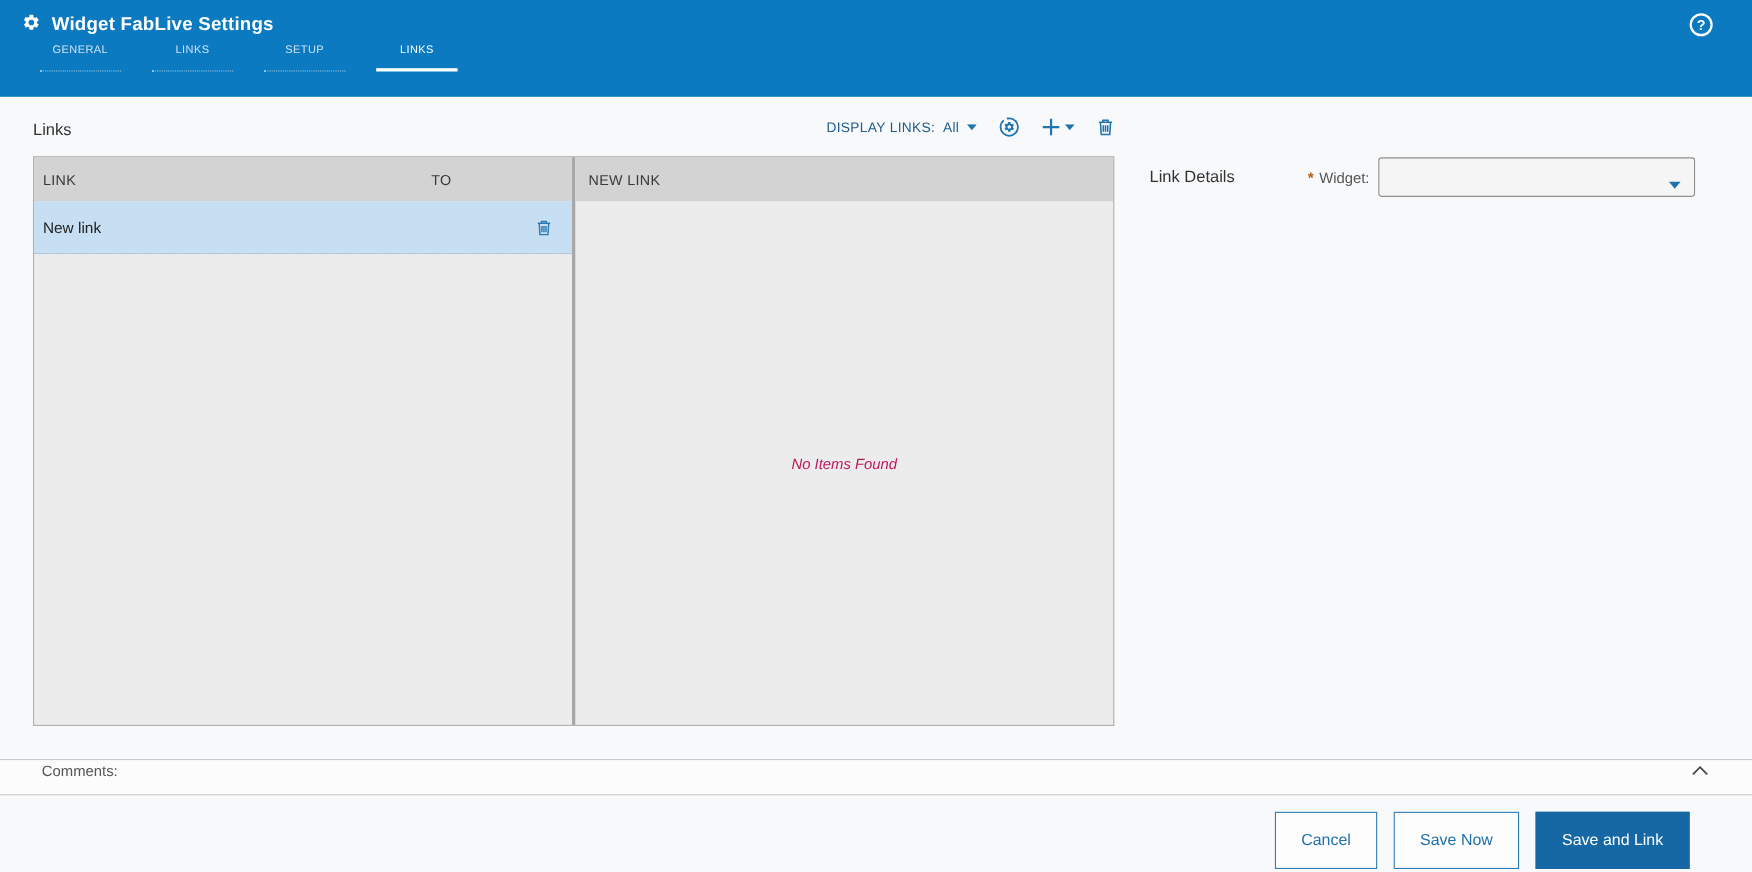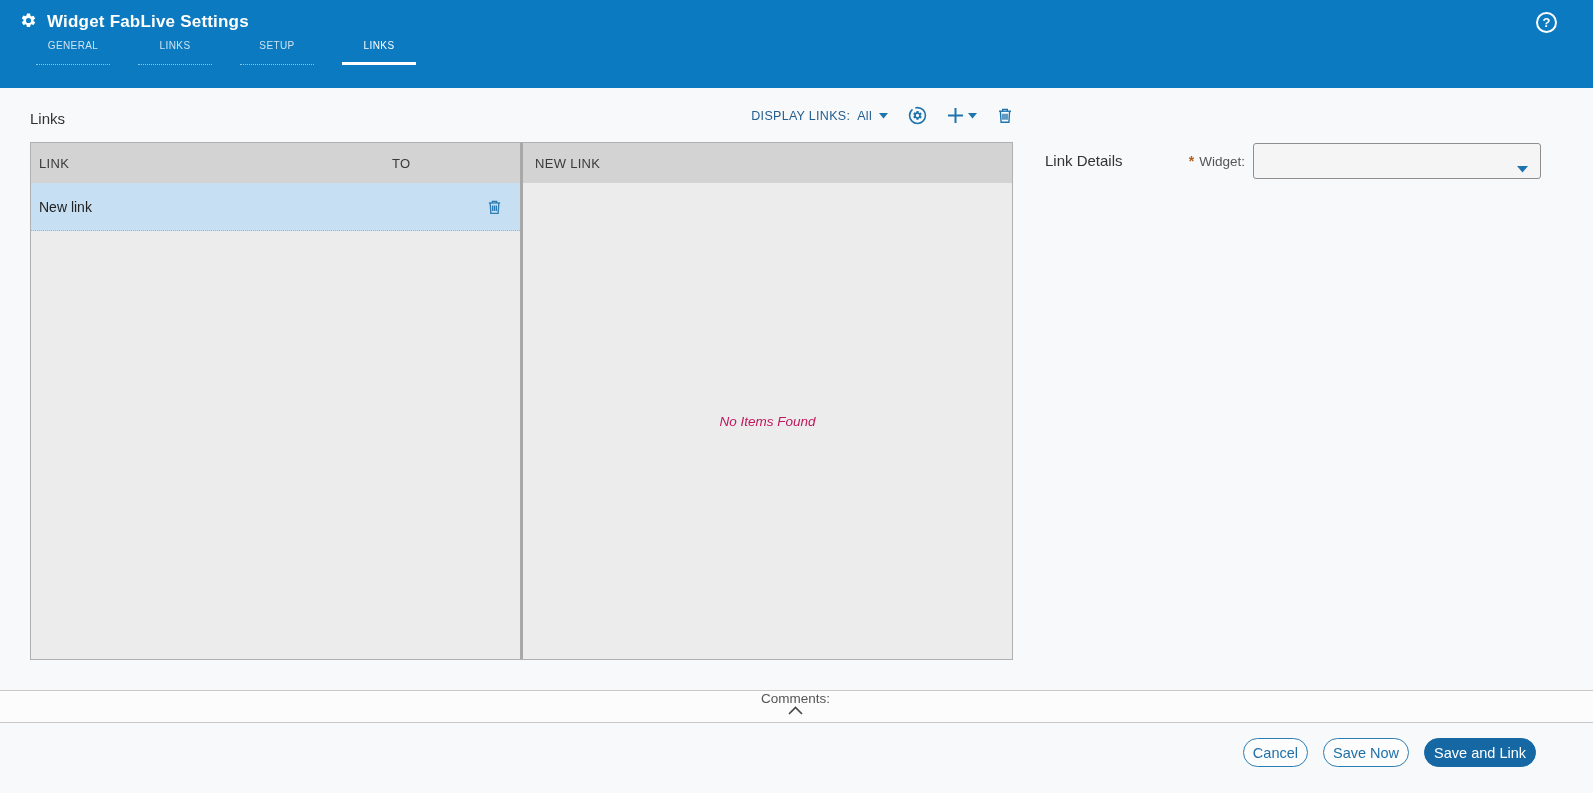--- a/index.html
+++ b/index.html
@@ -175,37 +175,36 @@
     left: 0; right: 0; top: 602px;
     height: 33px;
     background: #fcfcfc;
     border-top: 1px solid #c9c9c9;
     border-bottom: 1px solid #c9c9c9;
     display: flex;
     align-items: center;
     padding: 0 40px 12px 38px;
     font-size: 13.5px;
     color: #555;
-    flex-direction: column;
   }
   .comments-bar .spacer { flex: 1; }
   .collapse-btn { cursor: pointer; display: flex; }
 
   
   .footer-buttons {
     position: absolute;
     top: 650px;
     right: 57px;
     display: flex;
     gap: 15px;
   }
   .btn {
-    height: 29px;
-    padding: 0 9px;
-    border-radius: 16px;
+    height: 52px;
+    padding: 0 23px;
+    border-radius: 0;
     font-size: 14.5px;
     font-family: "Liberation Sans", sans-serif;
     cursor: pointer;
     display: flex;
     align-items: center;
   }
   .btn-outline {
     background: #fdfdfd;
     border: 1px solid #2e7cb4;
     color: #1f6fa8;

